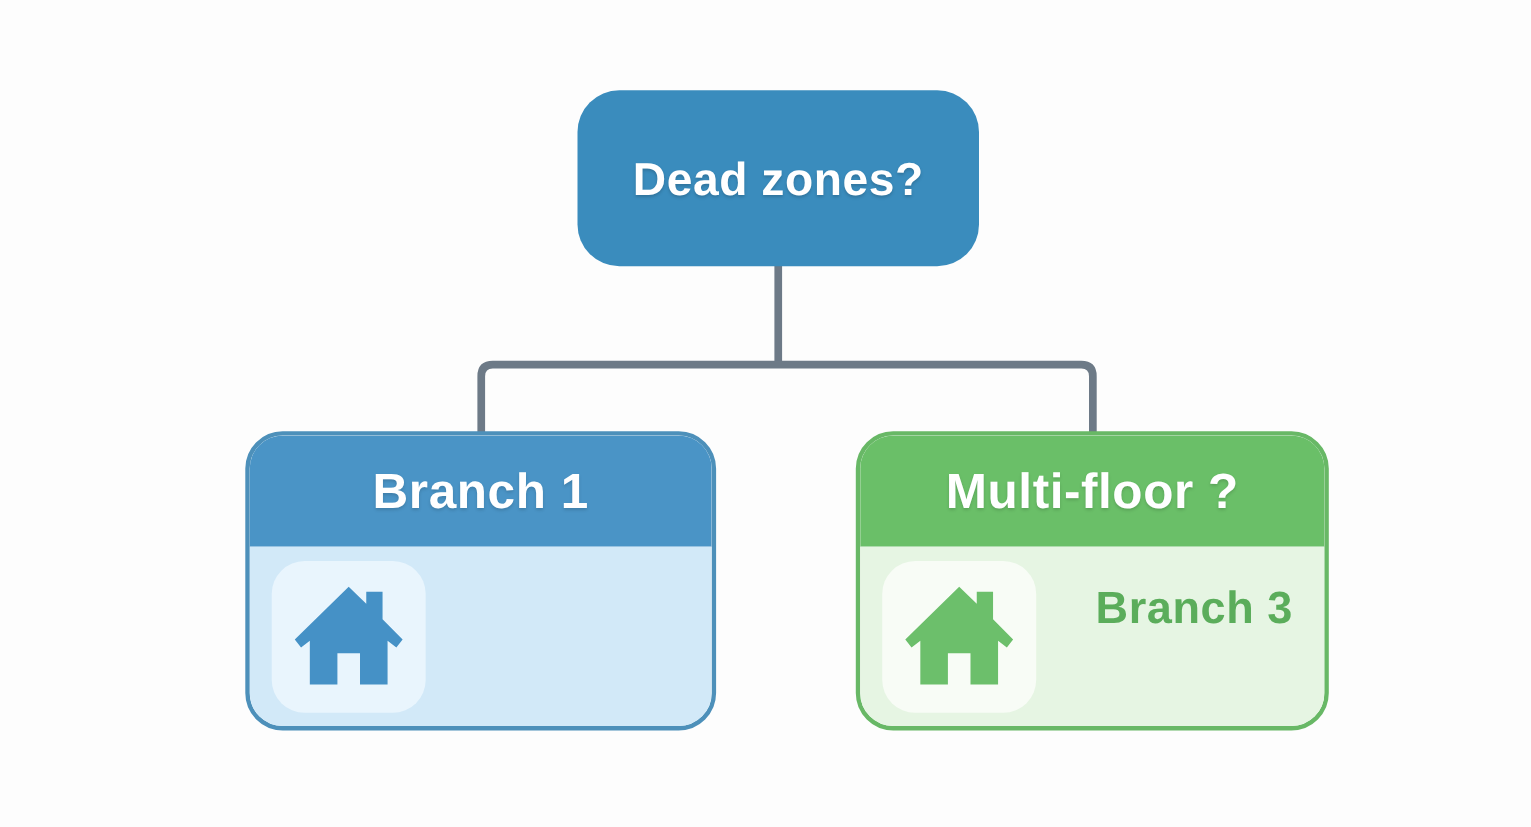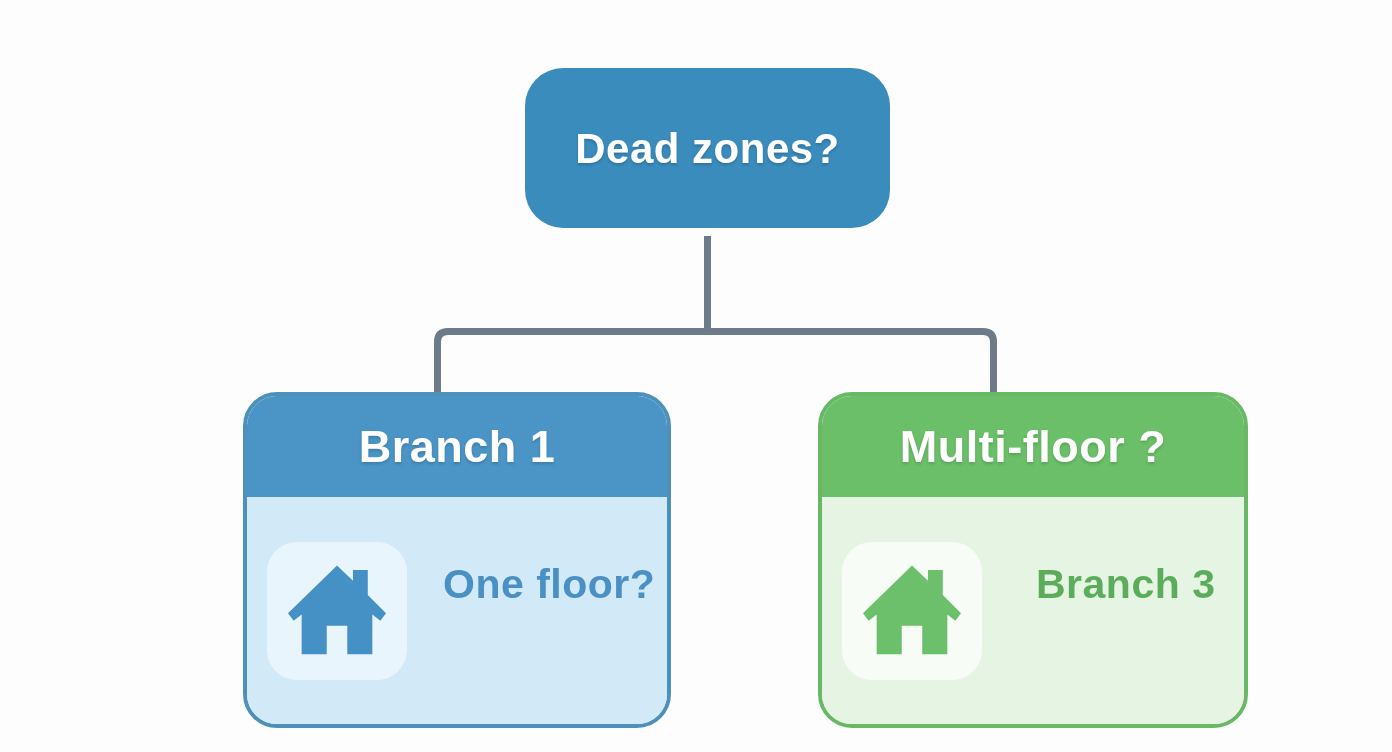--- a/index.html
+++ b/index.html
@@ -26,52 +26,51 @@
   .connectors path {
     fill: none;
     stroke: var(--connector, #6d7a87);
     stroke-width: 7;
     stroke-linejoin: round;
   }
   
   .root-node {
     position: absolute;
     left: 525px;
-    top: 68px;
+    top: 82px;
     width: 365px;
     height: 160px;
     border-radius: 38px;
     background: var(--root_bg, #3a8cbd);
     display: flex;
     flex-direction: column;
     align-items: center;
     justify-content: center;
     color: var(--node_text, #ffffff);
     font-weight: bold;
     font-size: 42px;
     line-height: 55px;
     text-align: center;
     text-shadow: 0 2px 3px rgba(0,0,0,0.18);
     letter-spacing: 0.5px;
   }
   
   .branch {
     position: absolute;
     top: 392px;
-    height: 336px;
+    height: 272px;
     border-radius: 34px;
     box-sizing: border-box;
     border: 4px solid;
     overflow: hidden;
     display: flex;
     flex-direction: column;
-    margin-left: 20px;
   }
   .branch1 { left: 223px; width: 428px; border-color: var(--b1_border, #4d90ba); }
-  .branch2 { left: 798px; width: 430px; border-color: var(--b2_border, #68b866); }
+  .branch2 { left: 778px; width: 430px; border-color: var(--b2_border, #68b866); }
   .branch-header {
     height: 101px;
     flex: 0 0 101px;
     display: flex;
     align-items: center;
     justify-content: center;
     color: var(--node_text, #ffffff);
     font-weight: bold;
     font-size: 45px;
     text-shadow: 0 2px 3px rgba(0,0,0,0.15);
@@ -127,21 +126,20 @@
 
   <div class="branch branch1">
     <div class="branch-header">Branch 1</div>
     <div class="branch-body">
       <div class="icon-tile">
         <svg viewBox="0 0 100 100" xmlns="http://www.w3.org/2000/svg">
           <path fill="currentColor" fill-rule="evenodd" d="M50 10 L64 23.5 L64 14 L77 14 L77 36 L93 52 L88 58.5 L81 53 L81 88 L19 88 L19 53 L12 58.5 L7 52 Z
                    M41 63 L59 63 L59 88 L41 88 Z"></path>
         </svg>
       </div>
-      <div class="branch-label">One floor?</div>
     </div>
   </div>
 
   <div class="branch branch2">
     <div class="branch-header">Multi-floor ?</div>
     <div class="branch-body">
       <div class="icon-tile">
         <svg viewBox="0 0 100 100" xmlns="http://www.w3.org/2000/svg">
           <path fill="currentColor" fill-rule="evenodd" d="M50 10 L64 23.5 L64 14 L77 14 L77 36 L93 52 L88 58.5 L81 53 L81 88 L19 88 L19 53 L12 58.5 L7 52 Z
                    M41 63 L59 63 L59 88 L41 88 Z"></path>

